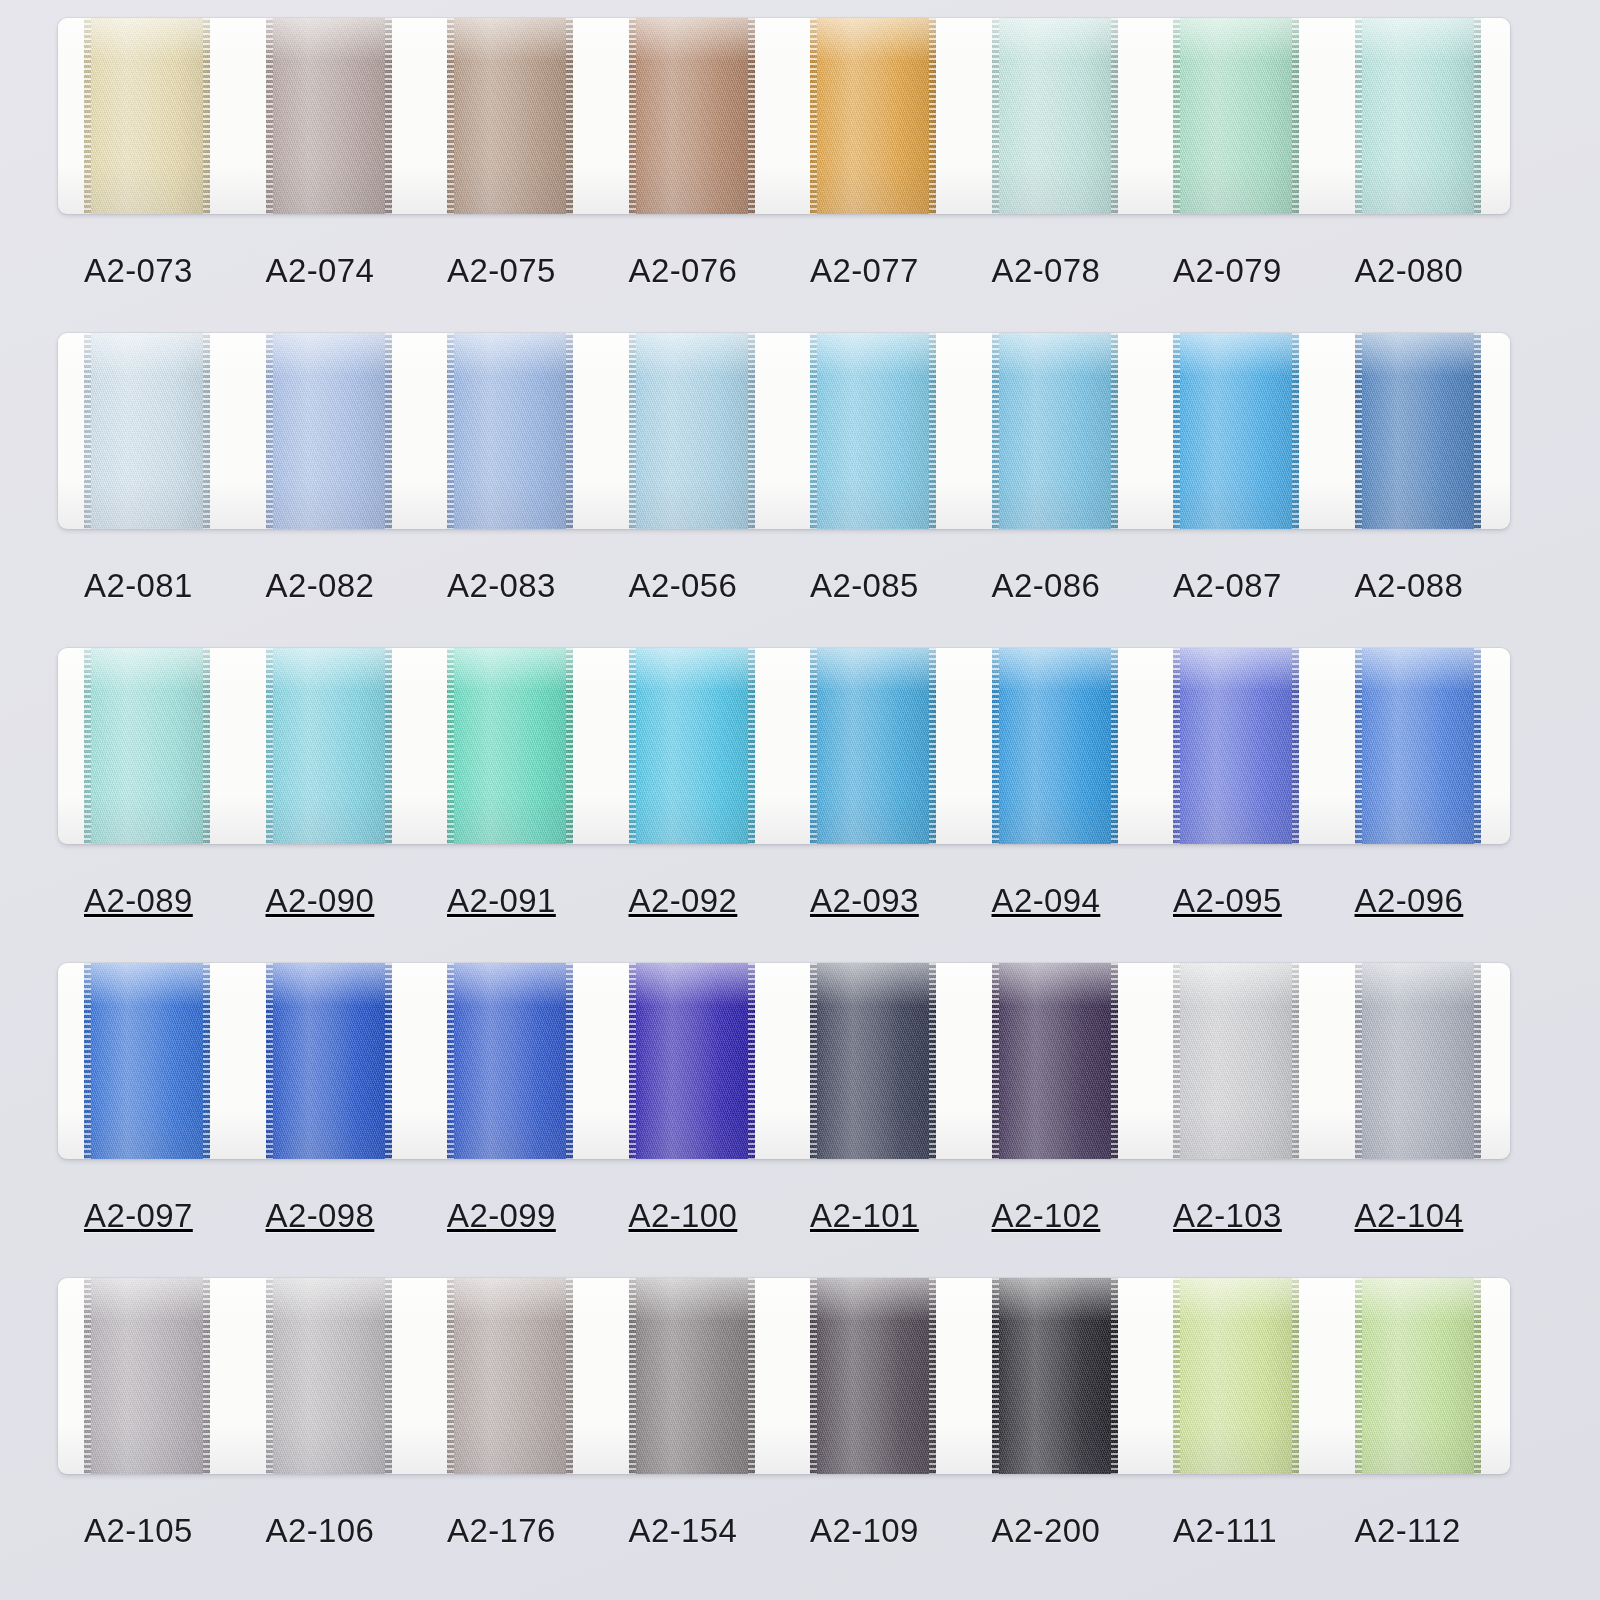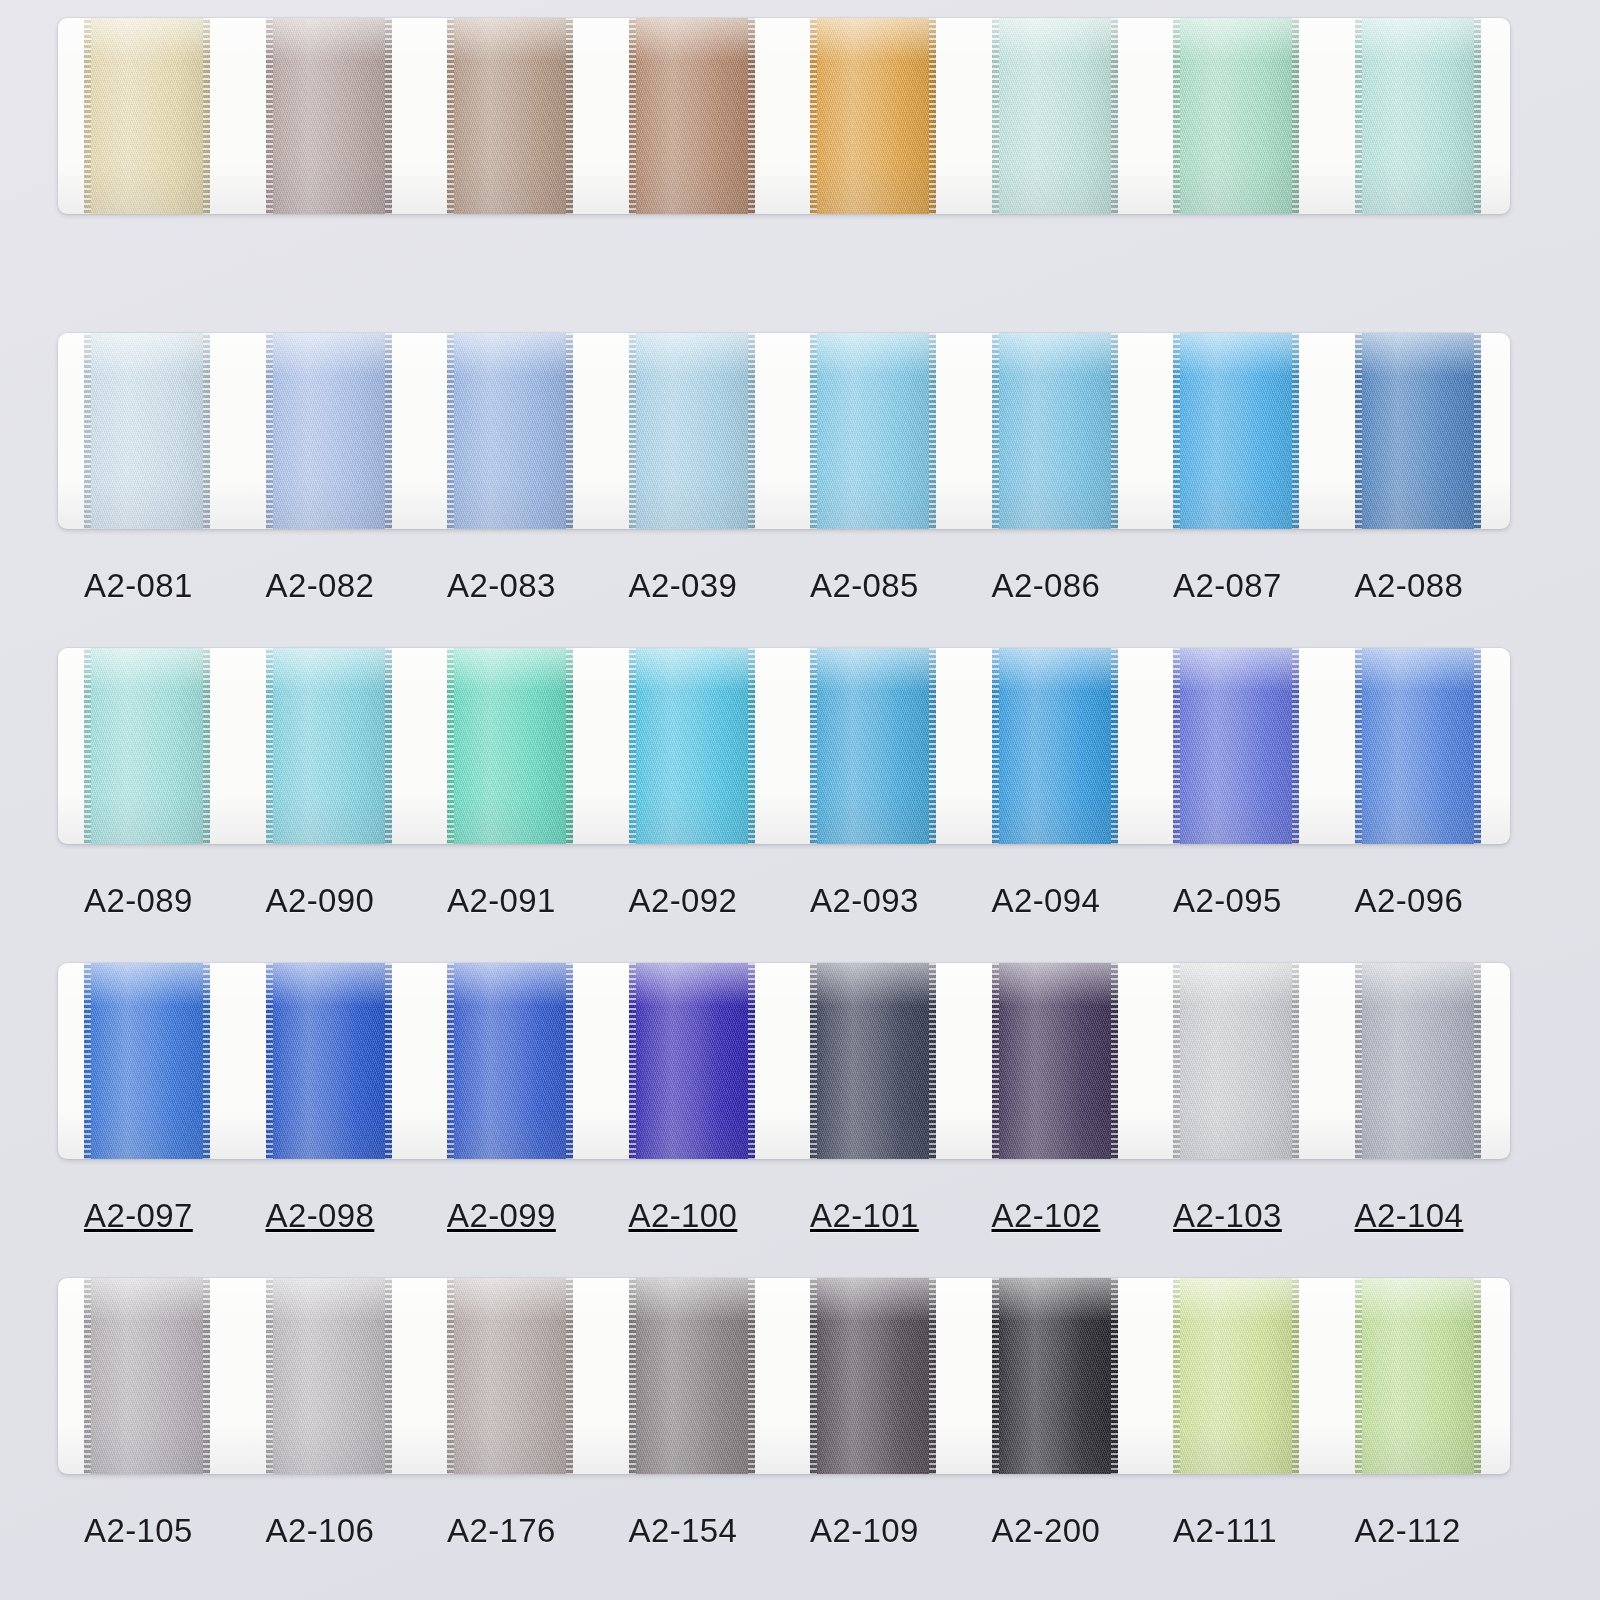--- a/index.html
+++ b/index.html
@@ -192,20 +192,30 @@
         <div class="cell">
           <div class="ribbon" style="background: rgb(183, 230, 224);">
             <div class="weave"></div>
             <div class="sheen"></div>
             <div class="edge l"></div>
             <div class="edge r"></div>
           </div>
         </div>
       </div>
     </div>
+    <div class="labels" style="top: 252px;">
+      <div class="label">A2-073</div>
+      <div class="label">A2-074</div>
+      <div class="label">A2-075</div>
+      <div class="label">A2-076</div>
+      <div class="label">A2-077</div>
+      <div class="label">A2-078</div>
+      <div class="label">A2-079</div>
+      <div class="label">A2-080</div>
+    </div>
     <div class="row" style="top: 333px;">
       <div class="card">
         <div class="cell">
           <div class="ribbon" style="background: rgb(207, 226, 238);">
             <div class="weave"></div>
             <div class="sheen"></div>
             <div class="edge l"></div>
             <div class="edge r"></div>
           </div>
         </div>
@@ -264,21 +274,21 @@
             <div class="edge l"></div>
             <div class="edge r"></div>
           </div>
         </div>
       </div>
     </div>
     <div class="labels" style="top: 567px;">
       <div class="label">A2-081</div>
       <div class="label">A2-082</div>
       <div class="label">A2-083</div>
-      <div class="label">A2-039</div>
+      <div class="label">A2-056</div>
       <div class="label">A2-085</div>
       <div class="label">A2-086</div>
       <div class="label">A2-087</div>
       <div class="label">A2-088</div>
     </div>
     <div class="row" style="top: 648px;">
       <div class="card">
         <div class="cell">
           <div class="ribbon" style="background: rgb(159, 226, 222);">
             <div class="weave"></div>
@@ -338,21 +348,21 @@
         <div class="cell">
           <div class="ribbon" style="background: rgb(75, 127, 224);">
             <div class="weave"></div>
             <div class="sheen"></div>
             <div class="edge l"></div>
             <div class="edge r"></div>
           </div>
         </div>
       </div>
     </div>
-    <div class="labels" style="top: 882px;">
+    <div class="labels" style="top: 882px; text-decoration: underline;">
       <div class="label">A2-089</div>
       <div class="label">A2-090</div>
       <div class="label">A2-091</div>
       <div class="label">A2-092</div>
       <div class="label">A2-093</div>
       <div class="label">A2-094</div>
       <div class="label">A2-095</div>
       <div class="label">A2-096</div>
     </div>
     <div class="row" style="top: 963px;">

